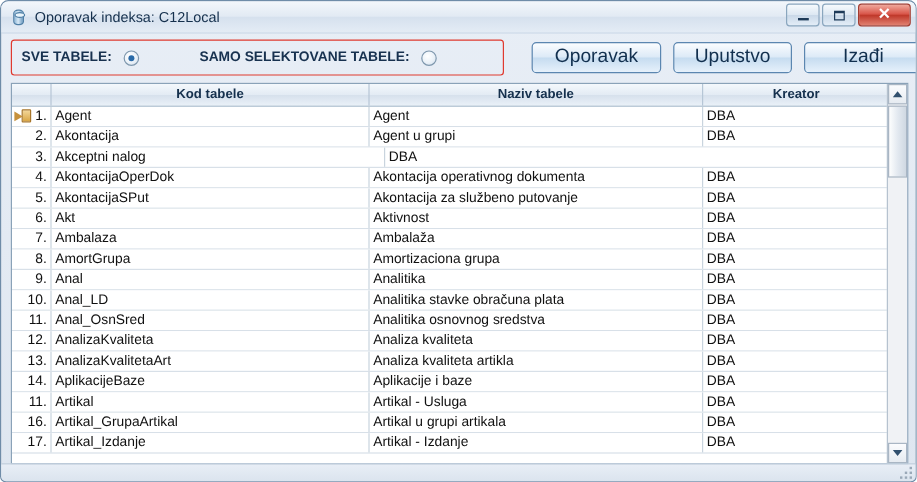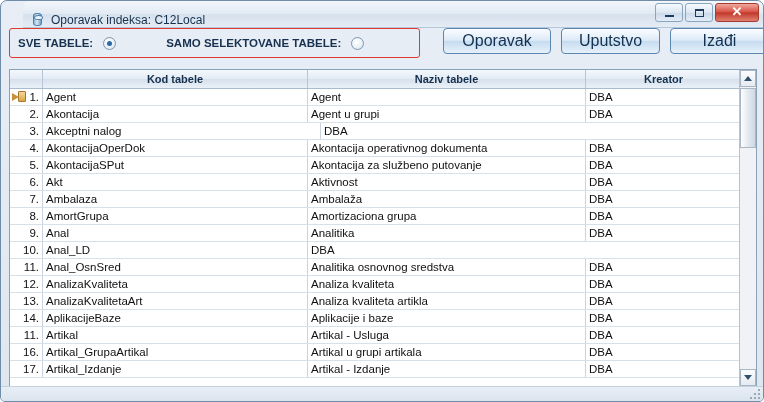--- a/index.html
+++ b/index.html
@@ -24,23 +24,22 @@
   }
 
   
   .titlebar {
     position: relative;
     height: 26px;
     background: linear-gradient(to bottom, #f3f7fb 0%, #e2eaf4 48%, #d6e1ee 52%, #e4ecf5 100%);
     border-bottom: 1px solid #b3c6da;
     border-radius: 6px 6px 0 0;
     display: flex;
-    align-items: flex-end;
+    align-items: center;
     padding-left: 7px;
-    margin-left: 22px;
   }
   .title-icon {
     width: 15px;
     height: 15px;
     margin-right: 6px;
     position: relative;
     flex: none;
   }
   .title-icon .cyl {
     position: absolute;
@@ -119,21 +118,21 @@
     line-height: 1;
     position: relative;
     top: -1px;
   }
 
   
   .toolbar {
     position: relative;
     height: 40px;
     display: flex;
-    align-items: flex-start;
+    align-items: center;
     padding: 0 8px;
   }
   .option-group {
     position: relative;
     flex: none;
     width: 411px;
     height: 30px;
     border: 1px solid #e03a2f;
     border-radius: 3px;
     display: flex;
@@ -484,20 +483,21 @@
           </div>
           <div class="cell code">Anal</div>
           <div class="cell name">Analitika</div>
           <div class="cell creator">DBA</div>
         </div>
         <div class="row">
           <div class="cell idx">
             <span>10.</span>
           </div>
           <div class="cell code">Anal_LD</div>
+          <div class="cell name">Analitika stavke obračuna plata</div>
           <div class="cell creator">DBA</div>
         </div>
         <div class="row">
           <div class="cell idx">
             <span>11.</span>
           </div>
           <div class="cell code">Anal_OsnSred</div>
           <div class="cell name">Analitika osnovnog sredstva</div>
           <div class="cell creator">DBA</div>
         </div>

